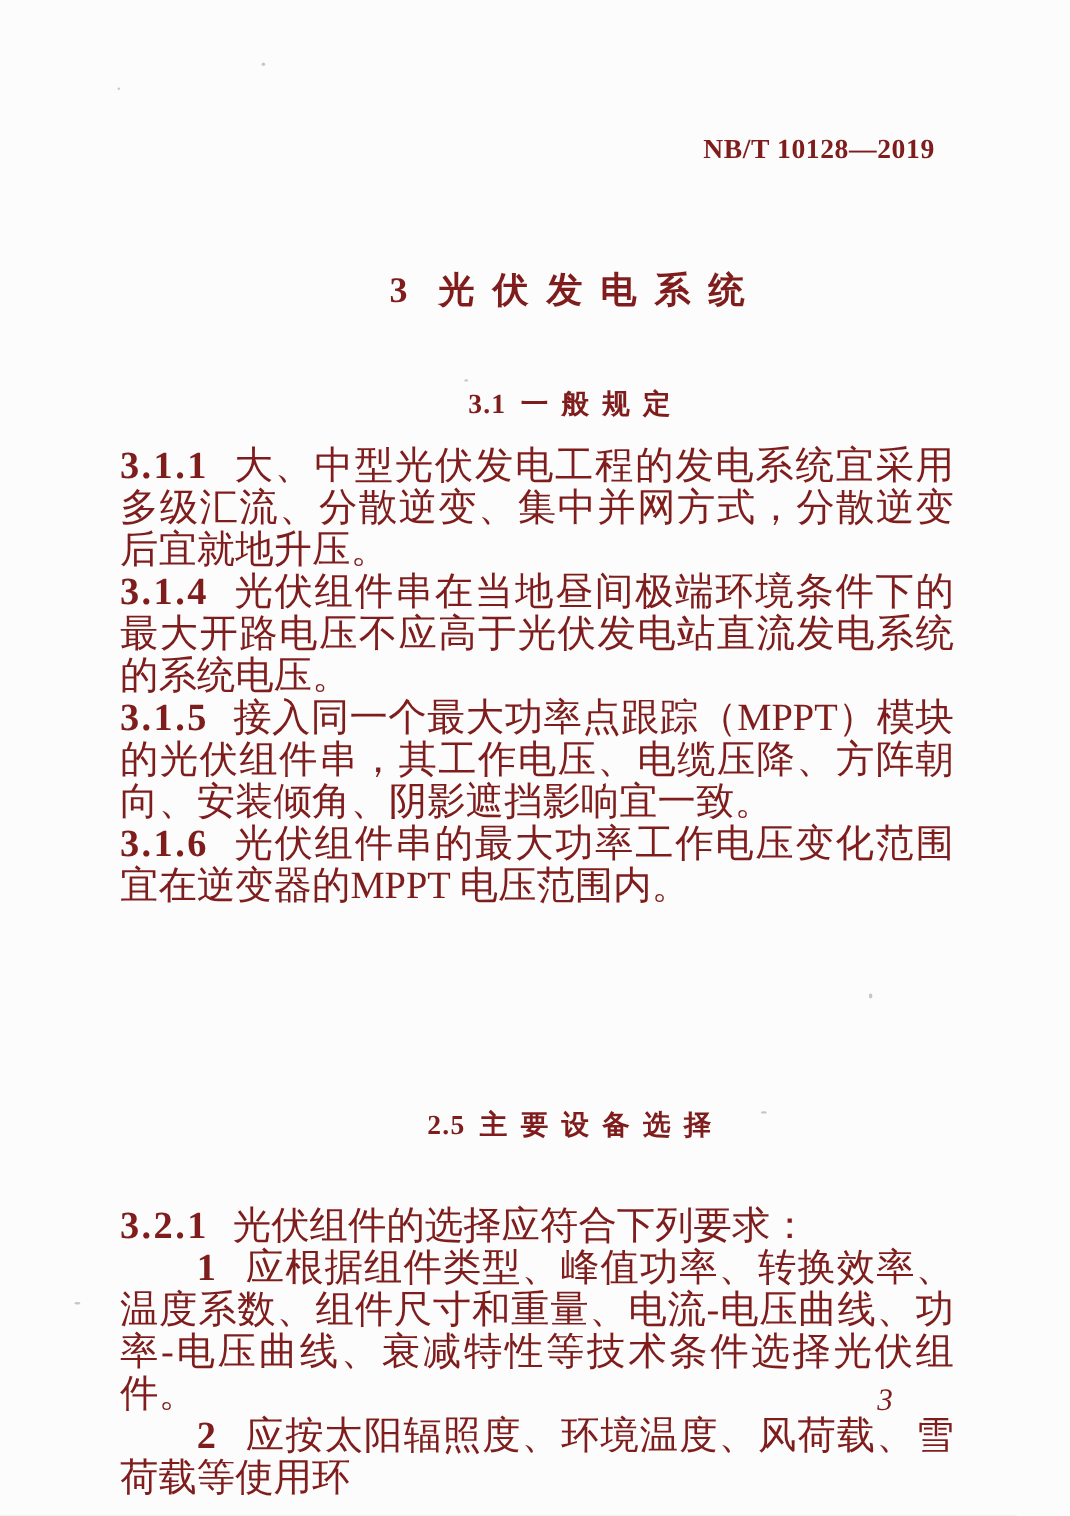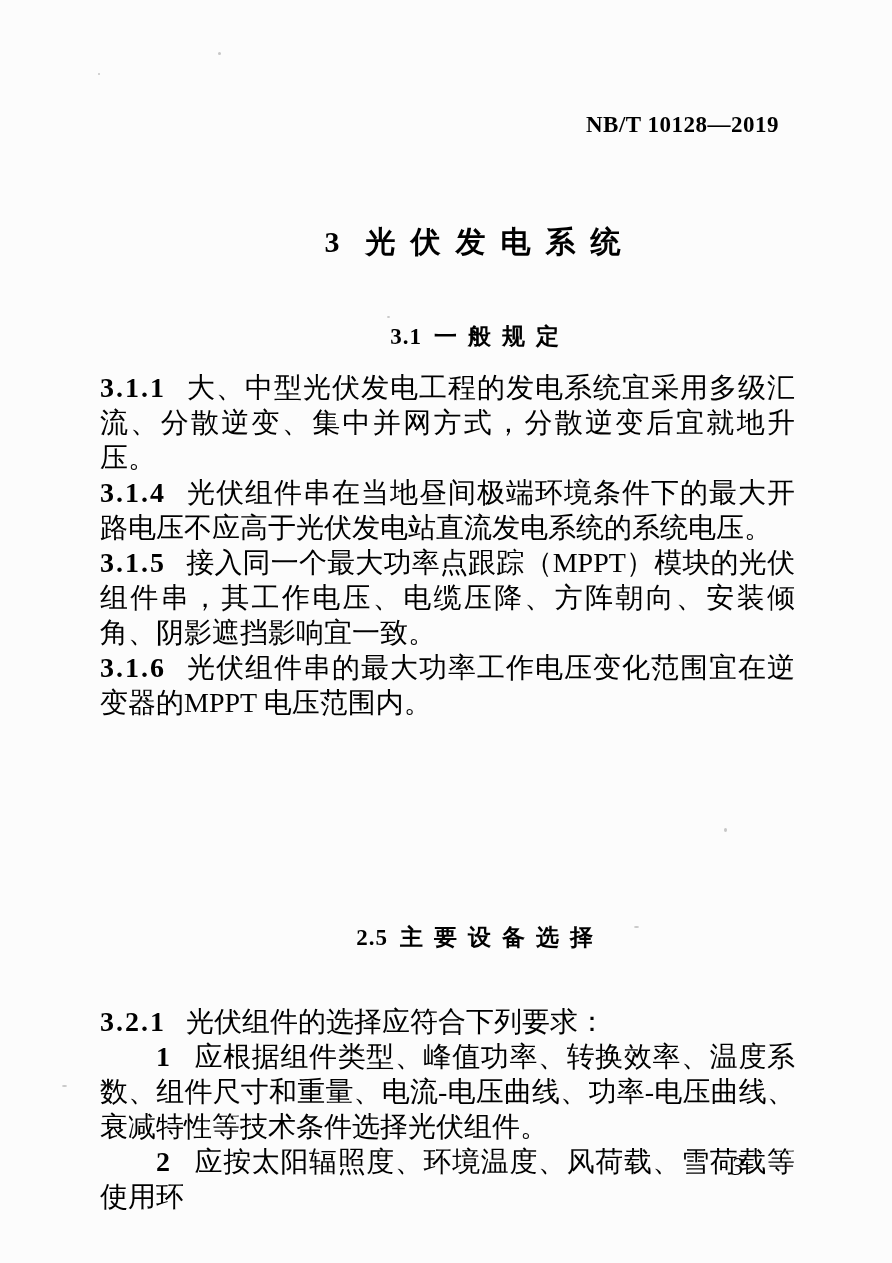--- a/index.html
+++ b/index.html
@@ -7,21 +7,21 @@
     padding: 0;
     background: #e9e9e9;
   }
   .page {
     position: relative;
     width: 892px;
     height: 1263px;
     margin: 0 auto;
     background: #fcfcfc;
     overflow: hidden;
-    color: #000000;
+    color: #7f1d1d;
     font-family: "Liberation Serif", "DejaVu Serif", serif;
   }
   .std-header {
     position: absolute;
     top: 112px;
     right: 113px;
     font-size: 23px;
     font-weight: bold;
     letter-spacing: 0.5px;
     white-space: nowrap;
@@ -60,21 +60,21 @@
   }
   .section-heading .sec-text {
     letter-spacing: 11px;
   }
   .heading-3-1 { top: 321px; }
   .heading-3-2 { top: 922px; }
   .body-block {
     position: absolute;
     left: 100px;
     width: 695px;
-    font-size: 28px;
+    font-size: 32px;
     line-height: 35px;
     text-align: justify;
   }
   .body-3-1 { top: 370px; }
   .body-3-2 { top: 1004px; }
   .clause { margin: 0; }
   .clause .clause-num {
     font-weight: bold;
     letter-spacing: 2px;
     padding-right: 20px;

